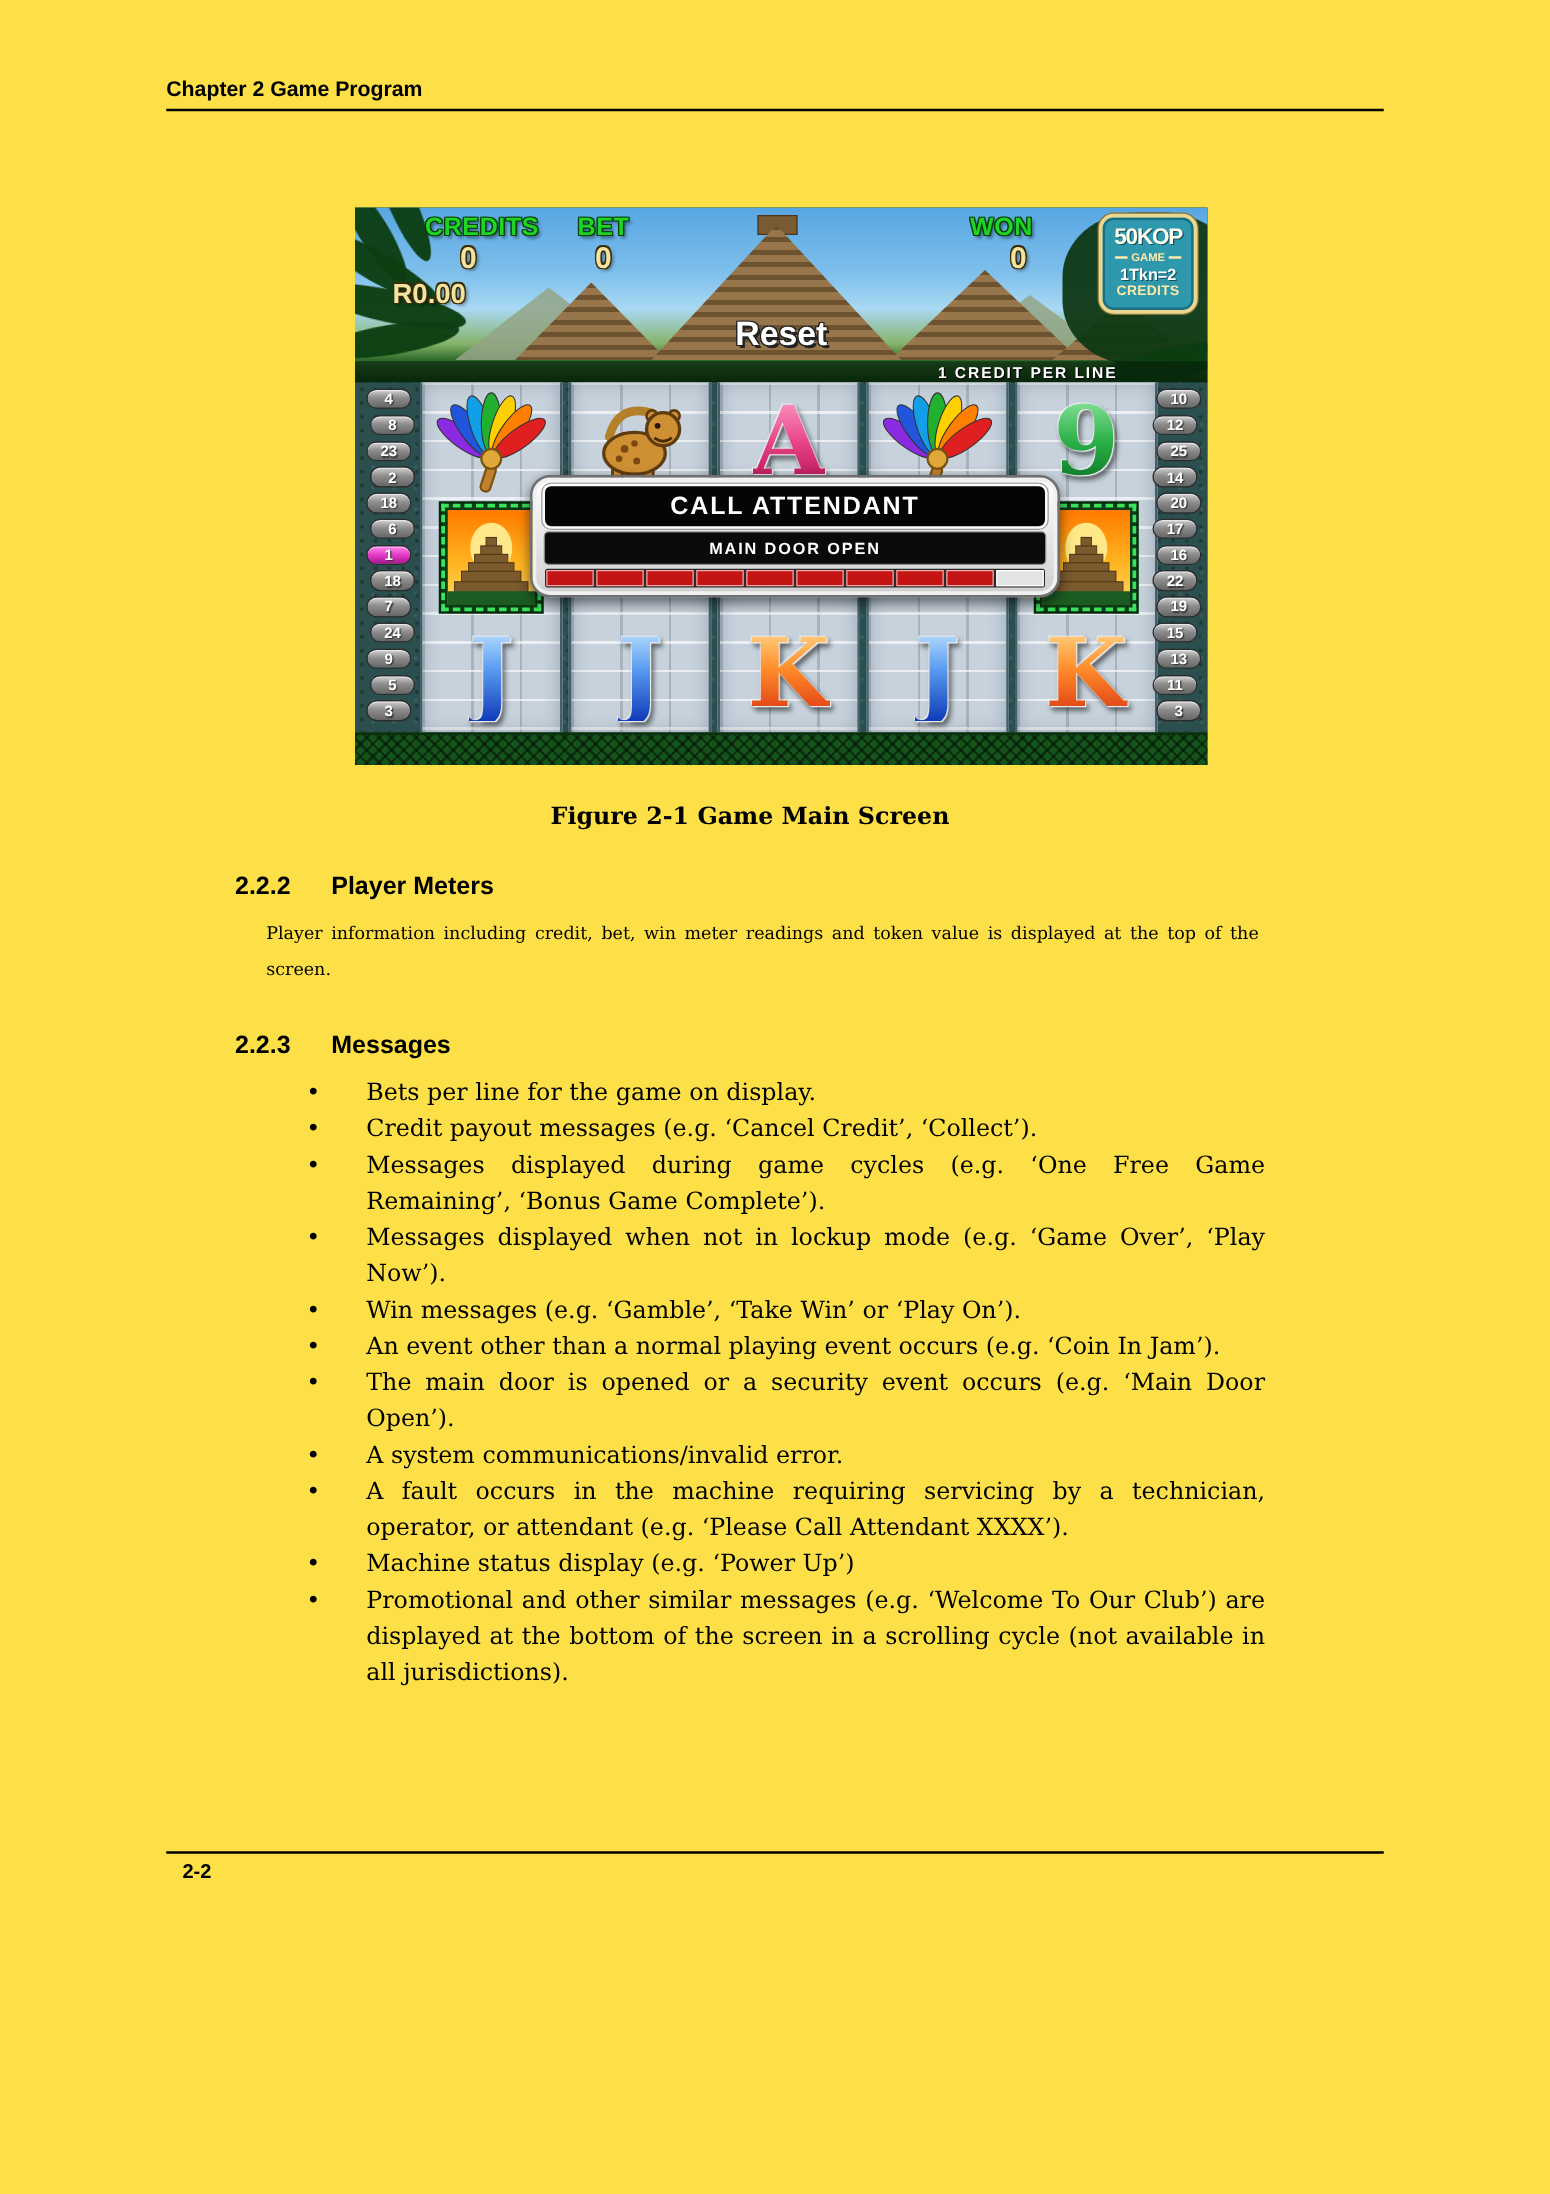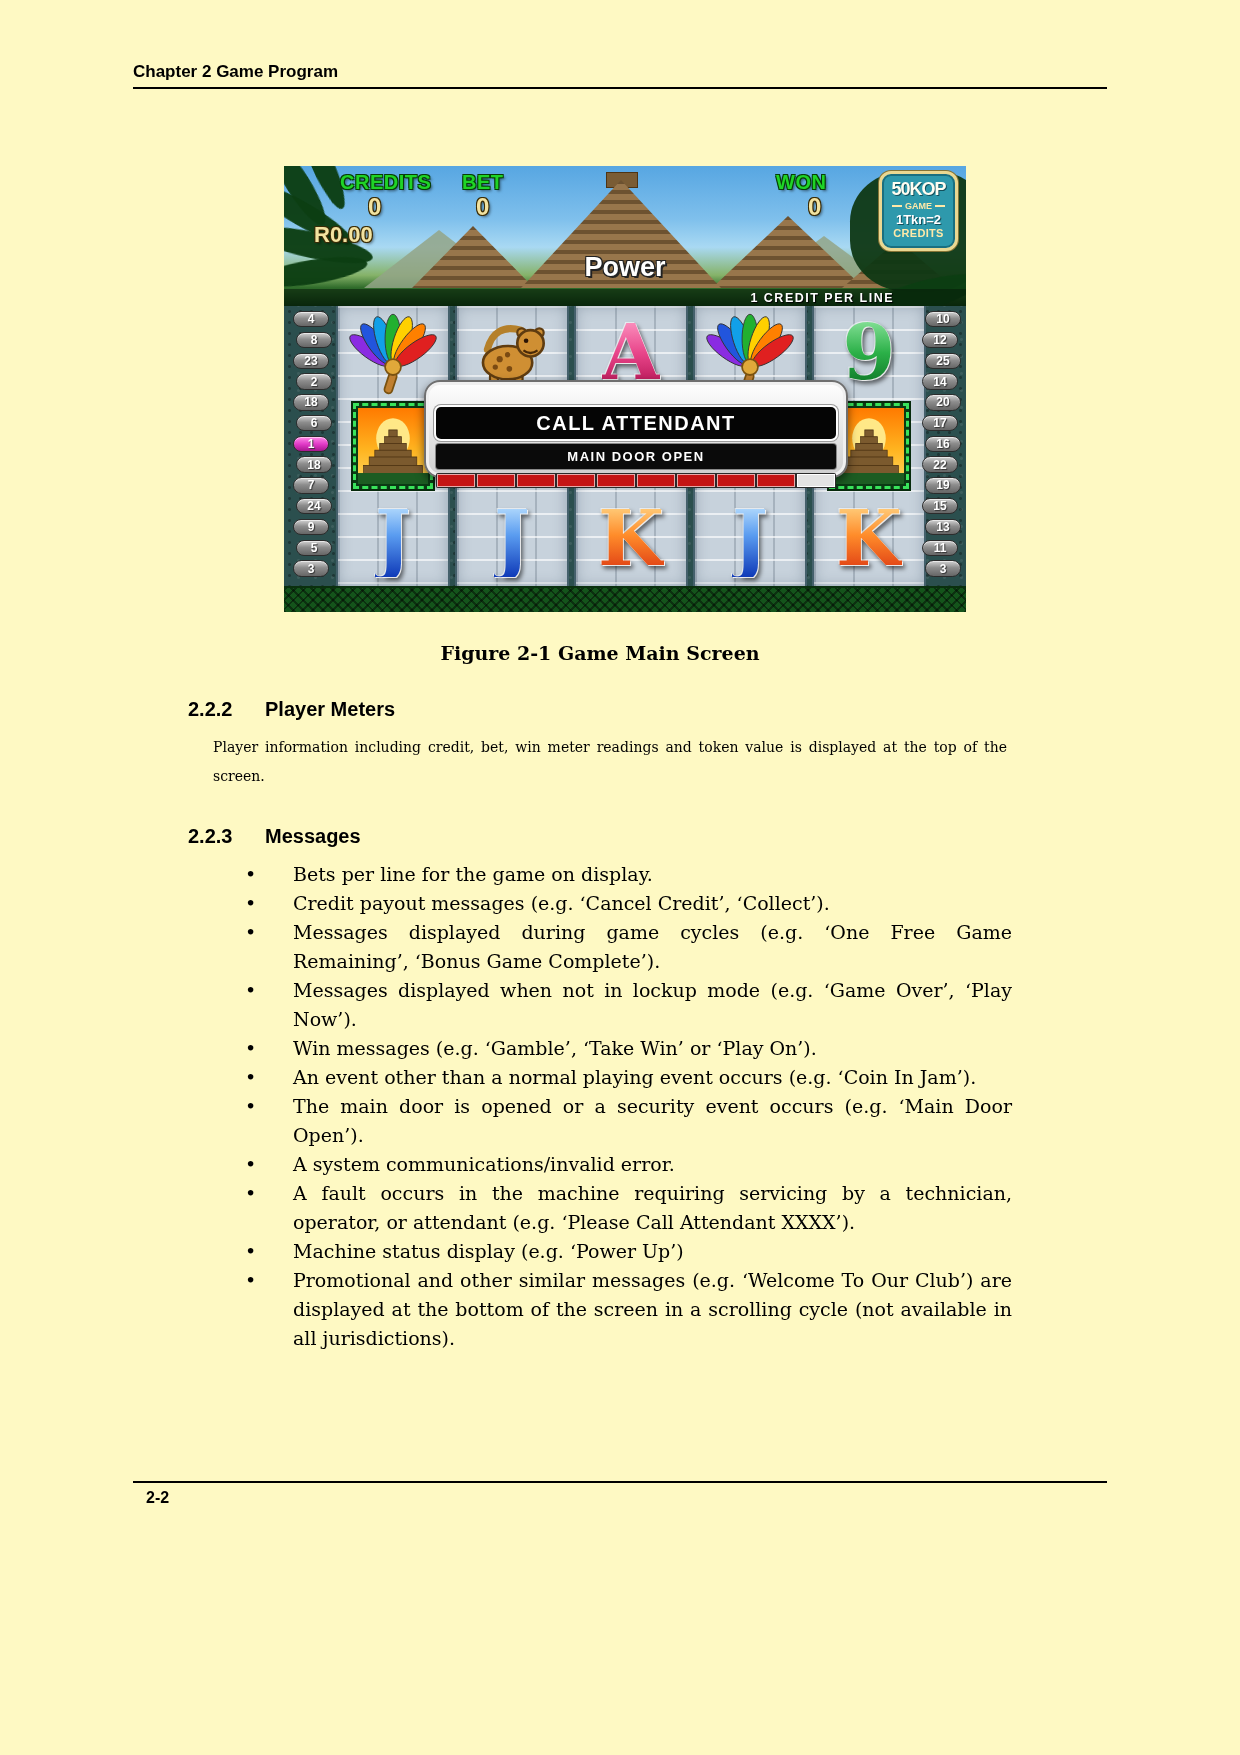--- a/index.html
+++ b/index.html
@@ -1,18 +1,18 @@
 <!DOCTYPE html>
 <html><head>
 <meta charset="utf-8">
 <style>
   html,body { margin:0; padding:0; background:#888; }
   .page {
     position:relative; width:1240px; height:1755px; margin:0 auto;
-    background:#fef9c3; font-family:"DejaVu Serif", serif; overflow:hidden;
+    background:#fde047; font-family:"DejaVu Serif", serif; overflow:hidden;
   }
   
   .hdr-text { position:absolute; left:133px; top:62px; font:bold 17px "Liberation Sans", sans-serif; color:#000; }
   .hdr-rule { position:absolute; left:133px; top:87px; width:974px; height:2px; background:#000; }
   .ftr-rule { position:absolute; left:133px; top:1481px; width:974px; height:2px; background:#000; }
   .ftr-text { position:absolute; left:146px; top:1489px; font:bold 16px "Liberation Sans", sans-serif; color:#000; }
 
   
   .figure { position:absolute; left:284px; top:166px; width:682px; height:446px; overflow:hidden; background:#123f14; }
 
@@ -91,21 +91,21 @@
   .pyr-frame { width:80px; height:86px; box-sizing:border-box; border:3px dashed #39e35b; background:#0b3a14; padding:2px;
     box-shadow:0 0 0 2px #072a0c; }
   .pyr-frame svg { width:100%; height:100%; display:block; }
 
   
   .dialog { position:absolute; left:140px; top:74px; width:424px; height:98px; z-index:10; box-sizing:border-box;
     background:linear-gradient(180deg,#ffffff,#cfcfcf); border:2px solid #6f6f6f; border-radius:16px;
     box-shadow:0 4px 10px rgba(0,0,0,.55), inset 0 0 0 3px #f0f0f0; padding:7px 10px; }
   .d-title { background:#050505; border-radius:5px; height:32px; display:flex; align-items:center; justify-content:center;
     color:#fff; font:bold 20px "Liberation Sans", sans-serif; letter-spacing:1.5px;
-    box-shadow:0 0 0 2px #fdfdfd, 0 0 0 3px #9a9a9a;margin-top:18px; }
+    box-shadow:0 0 0 2px #fdfdfd, 0 0 0 3px #9a9a9a; }
   .d-msg { margin-top:5px; background:#0a0a0a; border-radius:3px; height:25px; display:flex; align-items:center; justify-content:center;
     color:#fff; font:bold 13px "Liberation Sans", sans-serif; letter-spacing:1.5px; box-shadow:0 0 0 1px #888; }
   .d-prog { margin-top:4px; height:13px; display:flex; gap:2px; background:#2a2a2a; padding:1px; border-radius:2px; }
   .d-seg { flex:1; background:#c41414; border:1px solid #e7a9a9; box-sizing:border-box; }
   .d-seg.empty { background:#e3e3e3; border-color:#fff; }
 
   .fig-bottom { position:absolute; left:0; top:420px; width:100%; height:26px; border-top:2px solid #0a300e; box-sizing:border-box;
     background-color:#14541b;
     background-image:repeating-linear-gradient(45deg, rgba(0,0,0,.42) 0 2px, transparent 2px 7px),
       repeating-linear-gradient(-45deg, rgba(0,0,0,.42) 0 2px, transparent 2px 7px); }
@@ -149,21 +149,21 @@
       <div class="frond fr6"></div>
       <div class="scene-shade"></div>
 
       <div class="glabel lbl-credits">CREDITS</div>
       <div class="gval val-credits">0</div>
       <div class="gval val-money">R0.00</div>
       <div class="glabel lbl-bet">BET</div>
       <div class="gval val-bet">0</div>
       <div class="glabel lbl-won">WON</div>
       <div class="gval val-won">0</div>
-      <div class="reset">Power</div>
+      <div class="reset">Reset</div>
       <div class="cpl">1 CREDIT PER LINE</div>
 
       <div class="badge">
         <div class="b1">50KOP</div>
         <div class="b2">
           <span class="dash"></span>
             <span>GAME</span>
             <span class="dash"></span>
         </div>
         <div class="b3">1Tkn=2</div>

